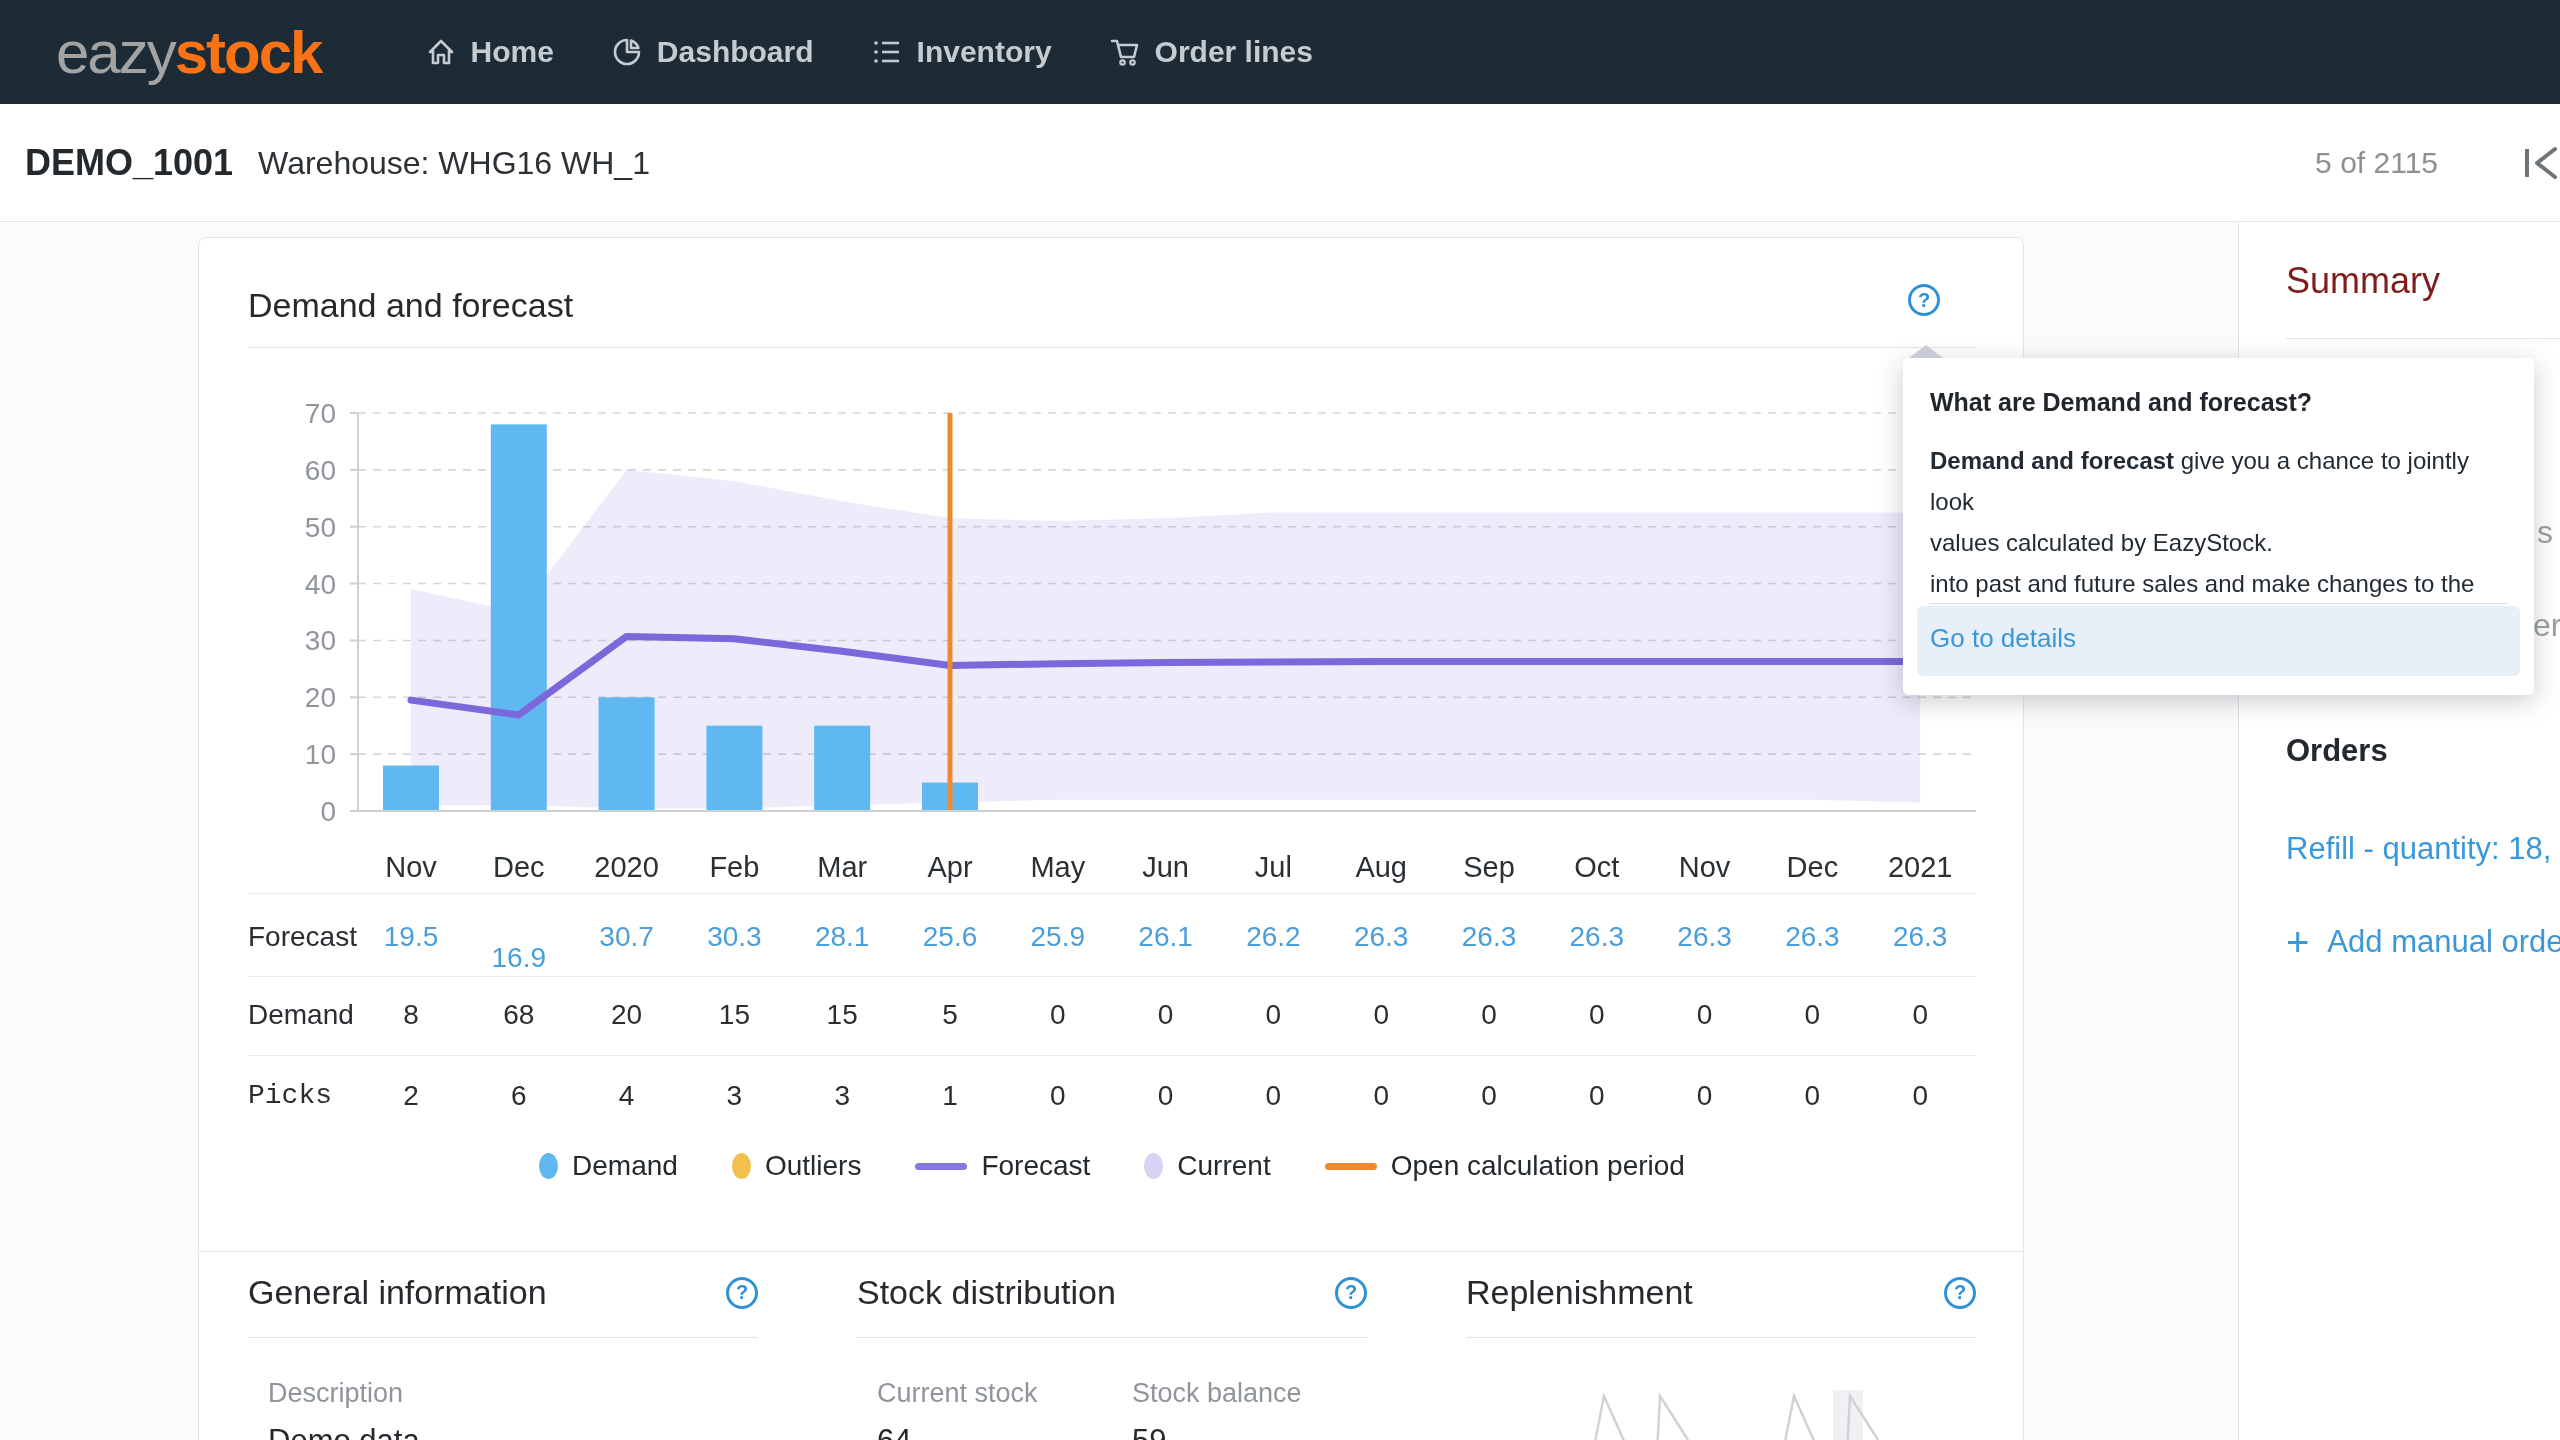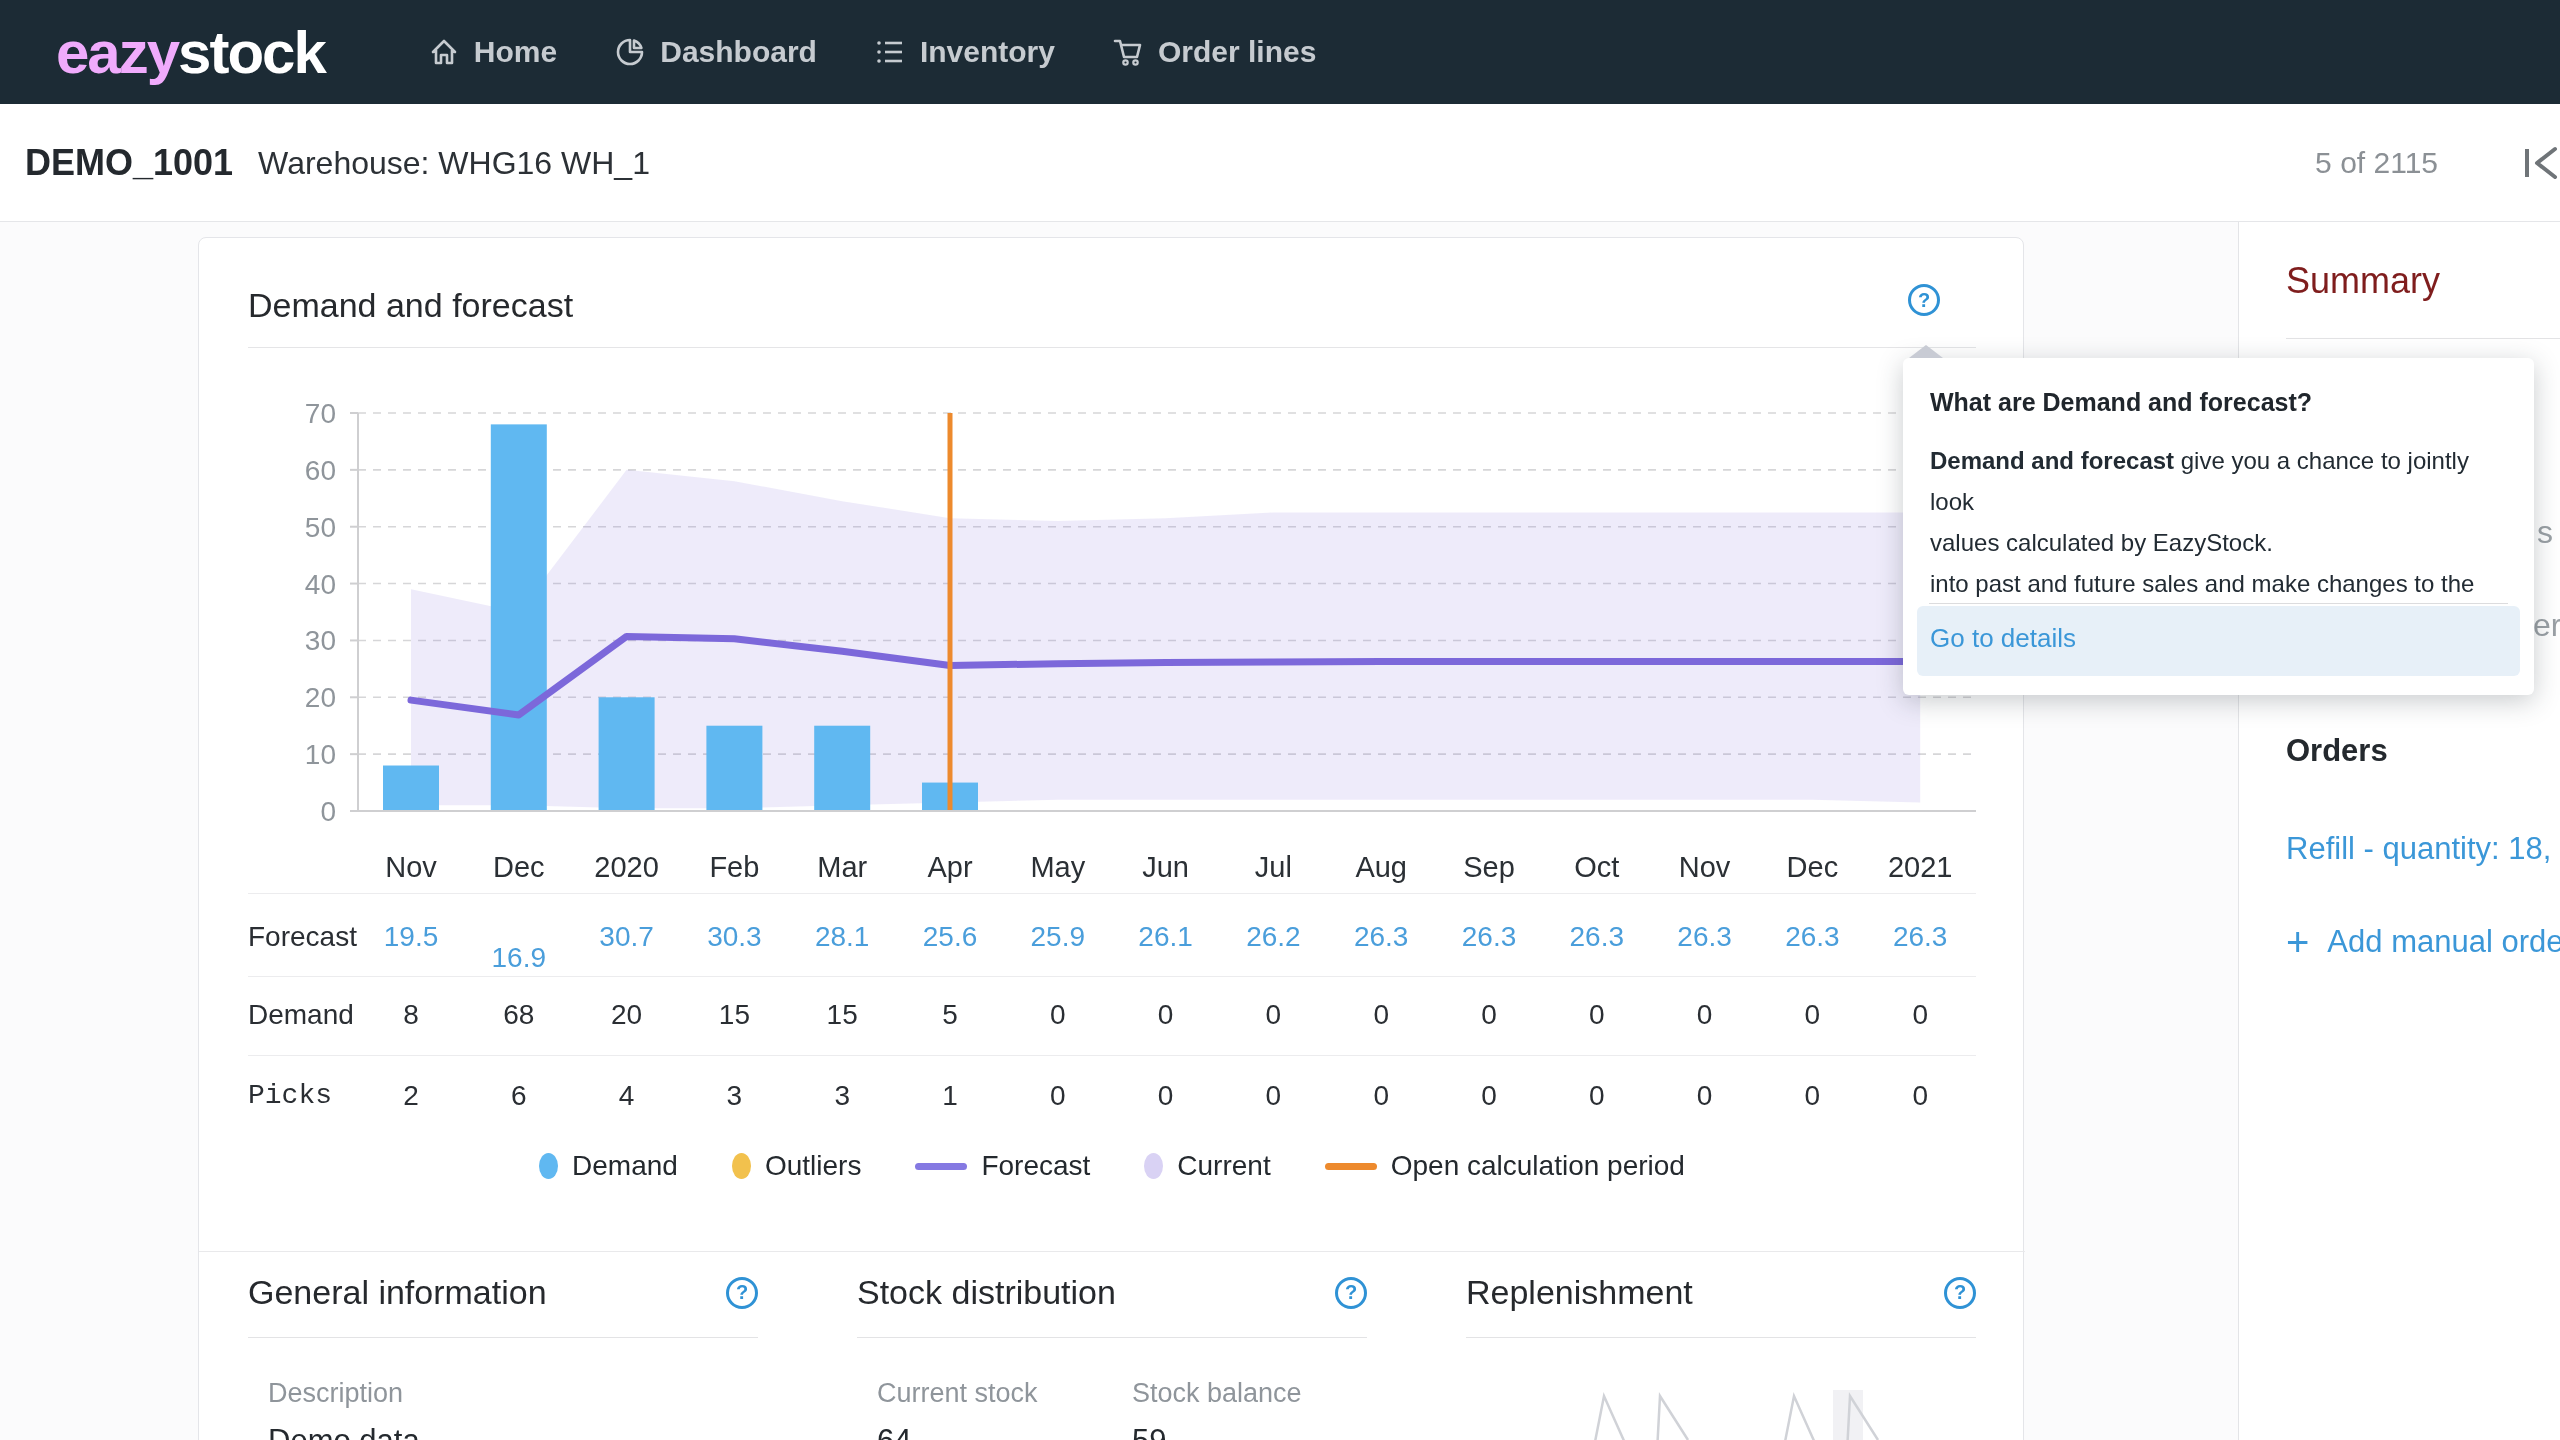--- a/index.html
+++ b/index.html
@@ -3,21 +3,21 @@
 <meta charset="utf-8">
 <style>
   * { margin:0; padding:0; box-sizing:border-box; }
   html,body { width:2560px; height:1440px; overflow:hidden; position:relative;
               font-family:"Liberation Sans", sans-serif; background:#fbfbfc; }
 
   
   #navbar { position:absolute; left:0; top:0; width:2560px; height:104px;
             display:flex; align-items:center; }
   #logo { margin-left:56px; font-size:60px; letter-spacing:-2px; cursor:pointer; white-space:nowrap; }
-  #logo .l1 { color:#f0abfc; font-weight:700; }
+  #logo .l1 { color:#a3a3a3; font-weight:400; }
   #logo .l2 { font-weight:700; }
   #nav-items { margin-left:104px; display:flex; align-items:center; gap:58px; }
   .nav-item { display:flex; align-items:center; gap:15px; font-size:30px; font-weight:700;
               cursor:pointer; white-space:nowrap; }
   .nav-item svg { display:block; }
 
   
   #header { position:absolute; left:0; top:104px; width:2560px; height:118px;
             background:#ffffff; border-bottom:1px solid #e5e6e9; }
   #header-title { position:absolute; left:25px; top:0; height:118px;
@@ -101,21 +101,21 @@
   #tooltip-action-strip { position:absolute; left:14px; top:248px; width:603px; height:70px;
                           background:#e7f0f8; border-radius:6px; cursor:pointer; }
   #tooltip-action { position:absolute; left:13px; top:17px; font-size:26px; color:#3b97d8; }
 
   svg { overflow:visible; }
 </style>
 </head>
 <body>
 
 <div id="navbar" style="background: rgb(28, 43, 53);">
-  <div id="logo"><span class="l1">eazy</span><span class="l2" style="color: #ffffff;">stock</span></div>
+  <div id="logo"><span class="l1">eazy</span><span class="l2" style="color: #f97316;">stock</span></div>
   <div id="nav-items">
       <div class="nav-item" style="color: rgb(198, 203, 208);">
         <svg width="30" height="30" viewBox="0 0 30 30">
           <path d="M4 15 L15 4 L26 15 M7 13 V26 H12 V18 H18 V26 H23 V13" fill="none" stroke="#c6cbd0" stroke-width="2.6" stroke-linejoin="round" stroke-linecap="round"></path>
         </svg>
         <span>Home</span>
       </div>
       <div class="nav-item" style="color: rgb(198, 203, 208);">
         <svg width="30" height="30" viewBox="0 0 30 30">
           <path d="M15 3 A12 12 0 1 0 27 15 L15 15 Z M19 3.6 A12 12 0 0 1 26.4 11 L19 11 Z" fill="none" stroke="#c6cbd0" stroke-width="2.6" stroke-linejoin="round"></path>

